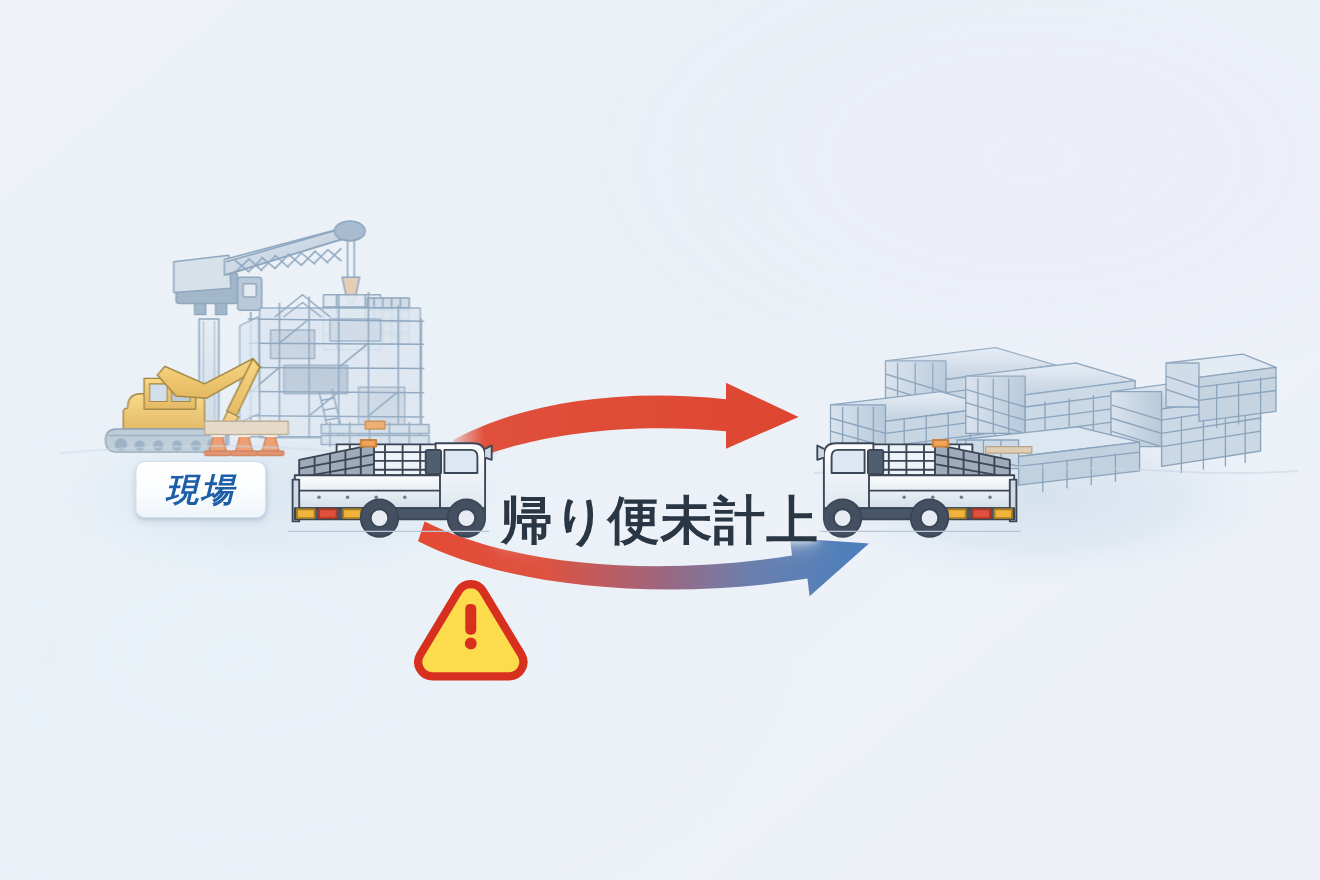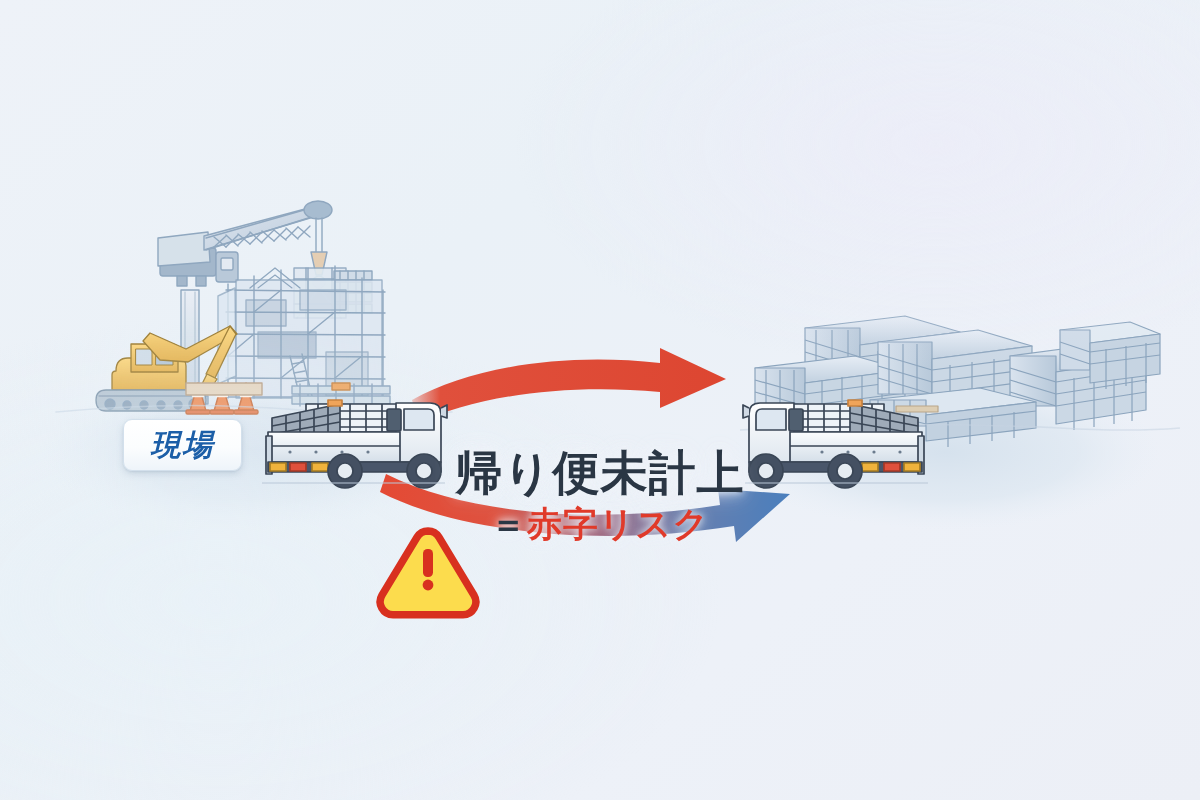--- a/index.html
+++ b/index.html
@@ -483,23 +483,20 @@
                a13 13 0 0 1 -11 -19.6
                l35 -58
                a13 13 0 0 1 11 -6.2 Z" fill="#fcdc4d" stroke="#d8301f" stroke-width="7.5" stroke-linejoin="round"></path>
       <rect x="423" y="549" width="10" height="28" rx="4.5" fill="#d8301f"></rect>
       <circle cx="428" cy="585" r="5.4" fill="#d8301f"></circle>
     </g>
   </svg>
 
   <div class="center-text">
     <div class="headline">帰り便未計上</div>
-    <div class="subline">
-      <span>＝</span><span class="red">赤字リスク</span>
-    </div>
   </div>
 
   <div class="pill" id="pill-site">
     <span>現場</span>
   </div>
 
 
 </div>
 
 </body></html>

